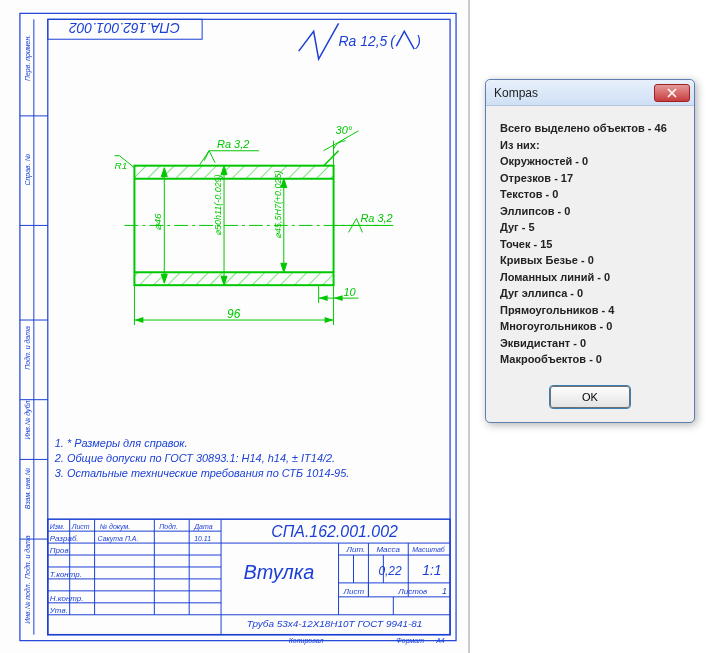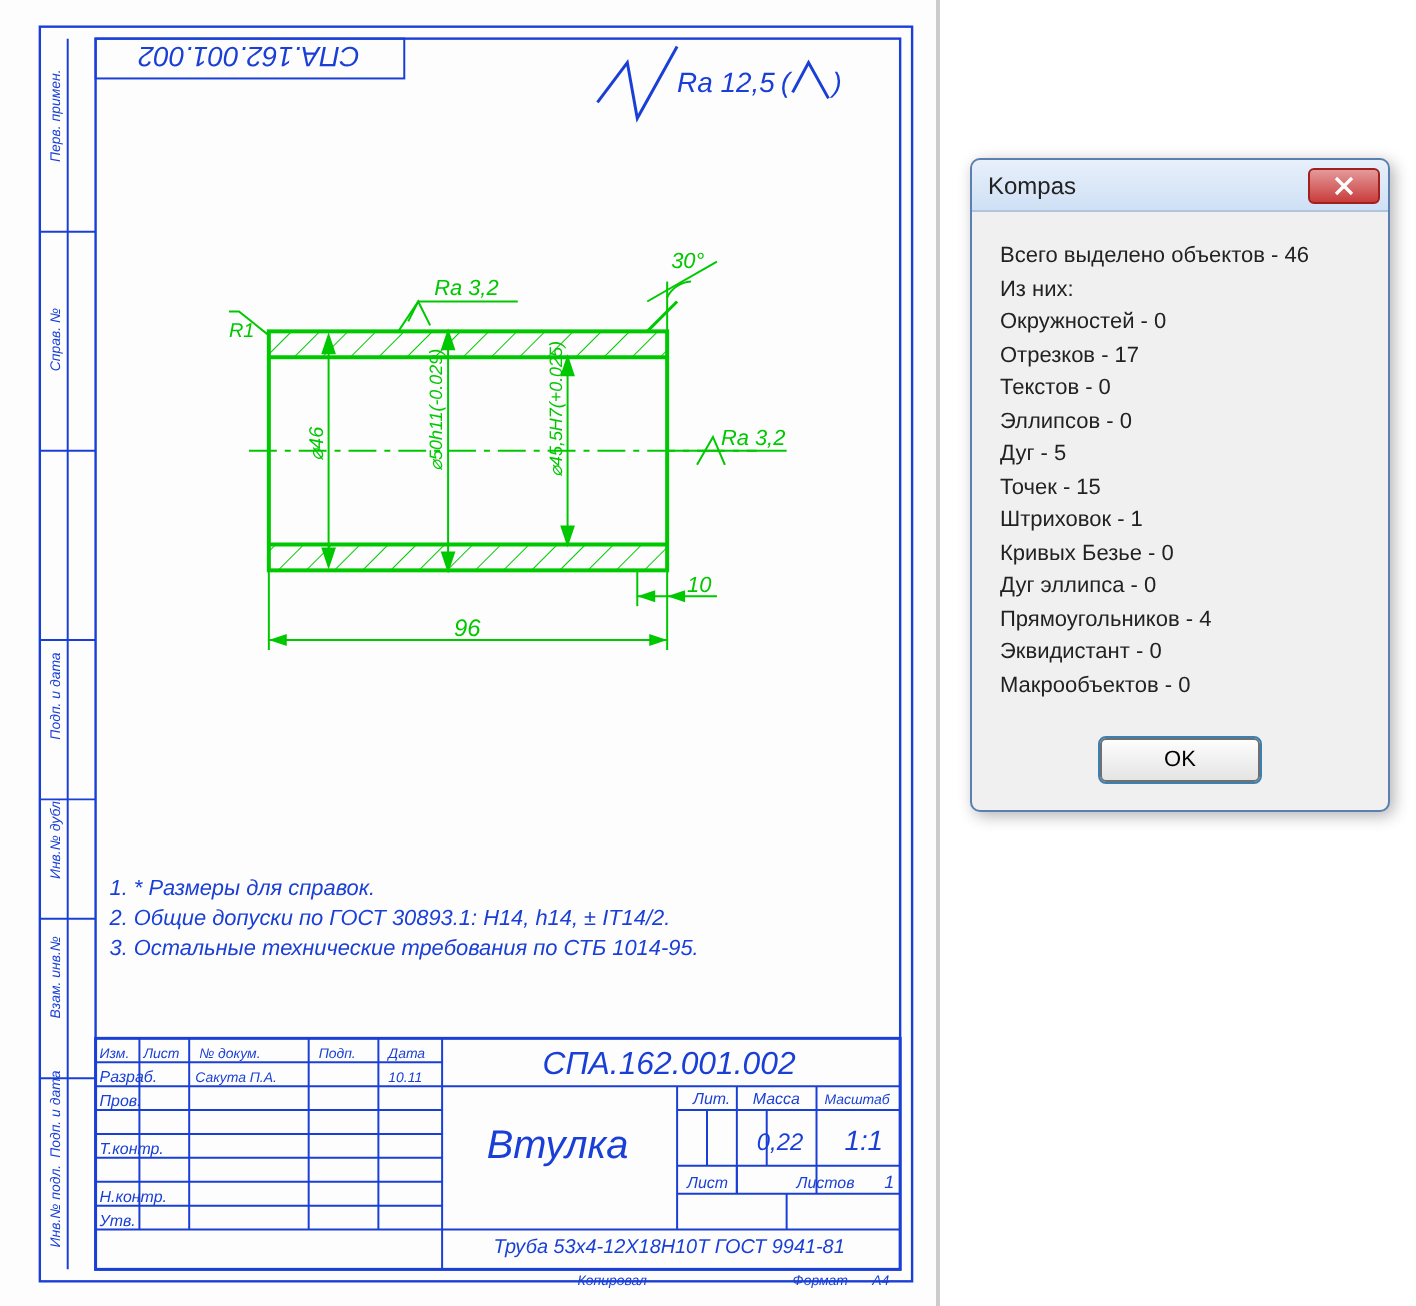--- a/index.html
+++ b/index.html
@@ -8,21 +8,21 @@
   
   .canvas { position: absolute; left: 0; top: 0; width: 470px; height: 653px; background: #fdfdfd; border-right: 2px inset #ccc; }
   .canvas svg { width: 100%; height: 100%; }
   
   
   .dialog { position: absolute; left: 485px; top: 79px; width: 210px; background: #f0f0f0; border: 1px solid #5a7fb0; border-radius: 5px; box-shadow: 2px 2px 8px rgba(0,0,0,0.3); }
   .dialog-title { display: flex; align-items: center; justify-content: space-between; background: linear-gradient(#e8f0fb, #cfe0f5); border-bottom: 1px solid #b0c4de; height: 26px; padding: 0 4px 0 8px; border-radius: 5px 5px 0 0; font-size: 12px; color: #222; }
   .close-btn { width: 36px; height: 18px; background: linear-gradient(#e49a9a, #c93c3c); border: 1px solid #a02020; border-radius: 3px; display: flex; align-items: center; justify-content: center; cursor: pointer; }
   .close-btn svg { width: 10px; height: 10px; }
   .dialog-body { padding: 14px 14px 10px 14px; font-size: 11px; color: #222; line-height: 1.5; }
-  .dialog-body .line { white-space: nowrap; }
+  .dialog-body .line { white-space: nowrap; font-weight: bold; }
   .dialog-buttons { text-align: center; padding: 8px 0 14px 0; }
   .ok-btn { width: 80px; height: 22px; font-size: 11px; background: linear-gradient(#fdfdfd,#e4e4e4); border: 1px solid #707070; border-radius: 3px; outline: 1px solid #3c7fb1; outline-offset: 0; cursor: pointer; }
   
   .blue-text { fill: #1a3fd6; font-family: Arial, sans-serif; font-style: italic; }
   .blue-stroke { stroke: #1a3fd6; }
 </style>
 </head>
 <body>
 
 <div class="canvas">
@@ -202,23 +202,24 @@
   </div>
   <div class="dialog-body">
     <div class="line">Всего выделено объектов - 46</div>
     <div class="line">Из них:</div>
     <div class="line">Окружностей - 0</div>
     <div class="line">Отрезков - 17</div>
     <div class="line">Текстов - 0</div>
     <div class="line">Эллипсов - 0</div>
     <div class="line">Дуг - 5</div>
     <div class="line">Точек - 15</div>
-    <div class="line">Штриховок - 1</div>
     <div class="line">Кривых Безье - 0</div>
+    <div class="line">Ломанных линий - 0</div>
     <div class="line">Дуг эллипса - 0</div>
     <div class="line">Прямоугольников - 4</div>
+    <div class="line">Многоугольников - 0</div>
     <div class="line">Эквидистант - 0</div>
     <div class="line">Макрообъектов - 0</div>
   </div>
   <div class="dialog-buttons">
     <button class="ok-btn">OK</button>
   </div>
 </div>
 
 </body></html>

